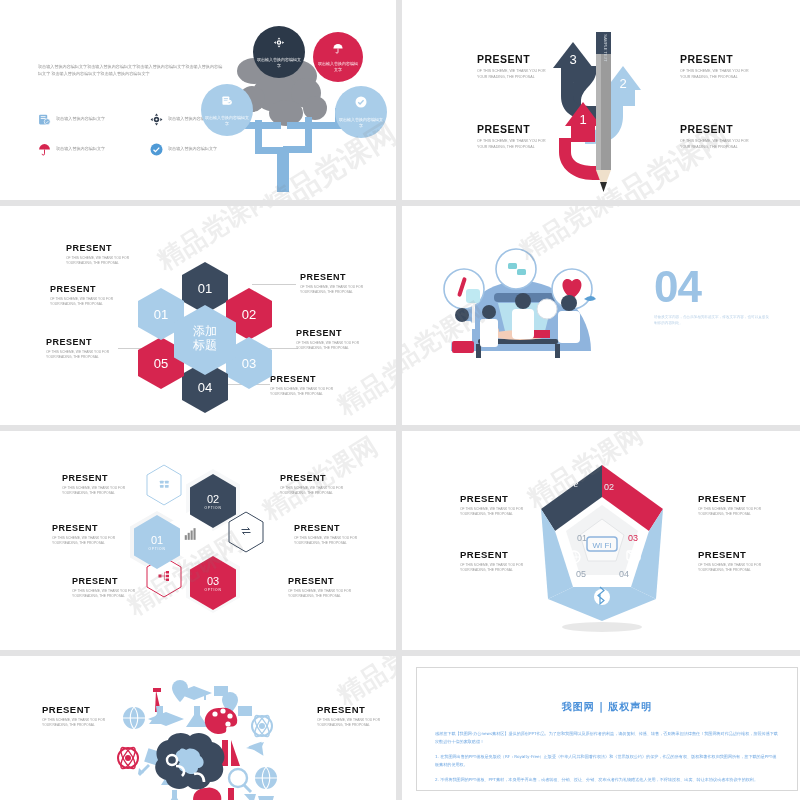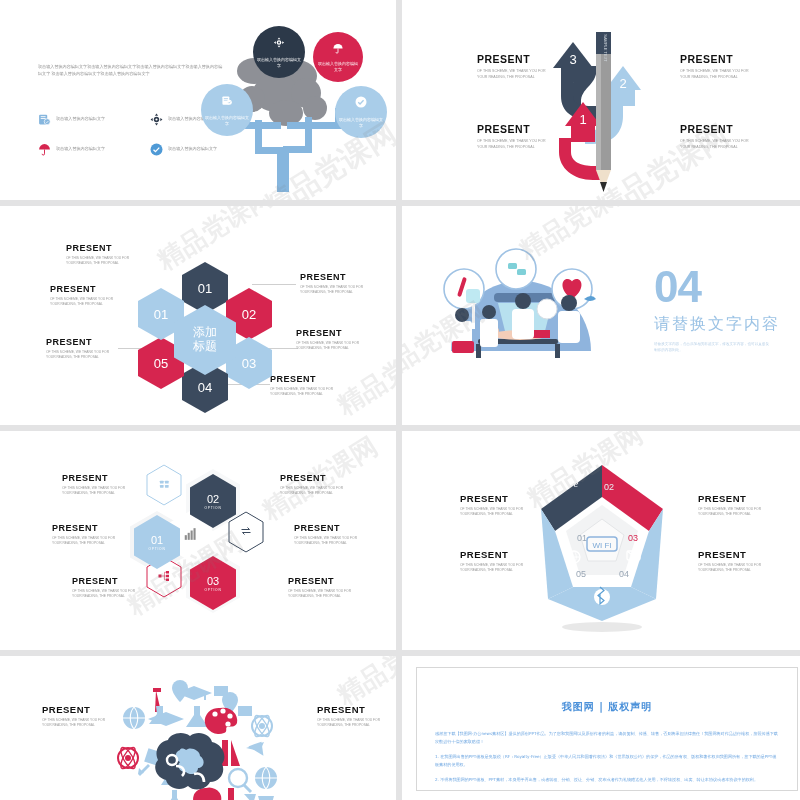--- a/index.html
+++ b/index.html
@@ -258,21 +258,21 @@
     </div>
     <div class="hex" style="left:182px;top:155px;width:46px;height:52px;background:#3b4a5e;">
       <span class="hn" style="font-size:13px;">04</span>
     </div>
     <div class="hex" style="left:138px;top:131px;width:46px;height:52px;background:#d6254f;">
       <span class="hn" style="font-size:13px;">05</span>
     </div>
     <div class="hex" style="left:138px;top:82px;width:46px;height:52px;background:#a9cde9;">
       <span class="hn" style="font-size:13px;">01</span>
     </div>
-    <div class="hex cn" style="left:174px;top:99px;width:62px;height:70px;background:#a9cde9;white-space:pre-line;line-height:1.15;font-size:12px;">
+    <div class="hex cn" style="left:174px;top:99px;width:62px;height:70px;background:#a9cde9;white-space:pre-line;line-height:1.15;font-size:12px;font-family:Liberation Mono, monospace;">
       <span>添加
 标题</span>
     </div>
 
     <div class="wm" style="left:150px;top:5px;font-size:26px;">精品党课网</div>
     <div class="wm" style="left:330px;top:150px;font-size:26px;">精品党课网</div>
   </div>
 
   <div class="panel" id="p4" style="left:402px;top:206px;width:398px;height:219px;">
     <svg style="position:absolute;left:14px;top:25px;" width="205" height="145" viewBox="0 0 205 145">
@@ -302,21 +302,20 @@
       <rect x="96" y="78" width="22" height="30" rx="4" fill="#fff"></rect>
       <circle cx="107" cy="70" r="8" fill="#3b4a5e"></circle>
       <rect x="142" y="80" width="22" height="32" rx="4" fill="#fff"></rect>
       <circle cx="153" cy="72" r="8" fill="#3b4a5e"></circle>
       <circle cx="131" cy="78" r="10" fill="#fff" stroke="#d7dde4"></circle>
       <path d="M168 68 q8-6 12 0 q-6 4-12 0z" fill="#5a9fd4"></path>
     </svg>
 
     <div style="position:absolute;left:252px;top:60px;">
       <div style="font-size:44px;font-weight:bold;color:#9cc3e5;line-height:.95;letter-spacing:-1px;">04</div>
-      <div class="cn" style="font-size:16px;color:#9cc3e5;margin-top:6px;letter-spacing:2px;">请替换文字内容</div>
       <div class="cn" style="font-size:3.6px;color:#b6cfe6;margin-top:6px;width:118px;line-height:1.7;">请替换文字内容，点击添加相关标题文字，修改文字内容，也可以直接复制你的内容到此。</div>
     </div>
     <div class="wm" style="left:110px;top:-5px;font-size:26px;">精品党课网</div>
     <div class="wm" style="left:-40px;top:120px;font-size:26px;">精品党课网</div>
   </div>
 
   <div class="panel" id="p5" style="left:0;top:431px;width:396px;height:219px;">
     <div class="present" style="left:62px;top:42px;">
       <div class="ptitle" style="font-size:9px;">PRESENT</div>
       <div class="psub" style="font-size:3.3px;margin-top:3px;width:64px;">OF THIS SCHEME, WE THANK YOU FOR YOUR READING, THE PROPOSAL</div>

